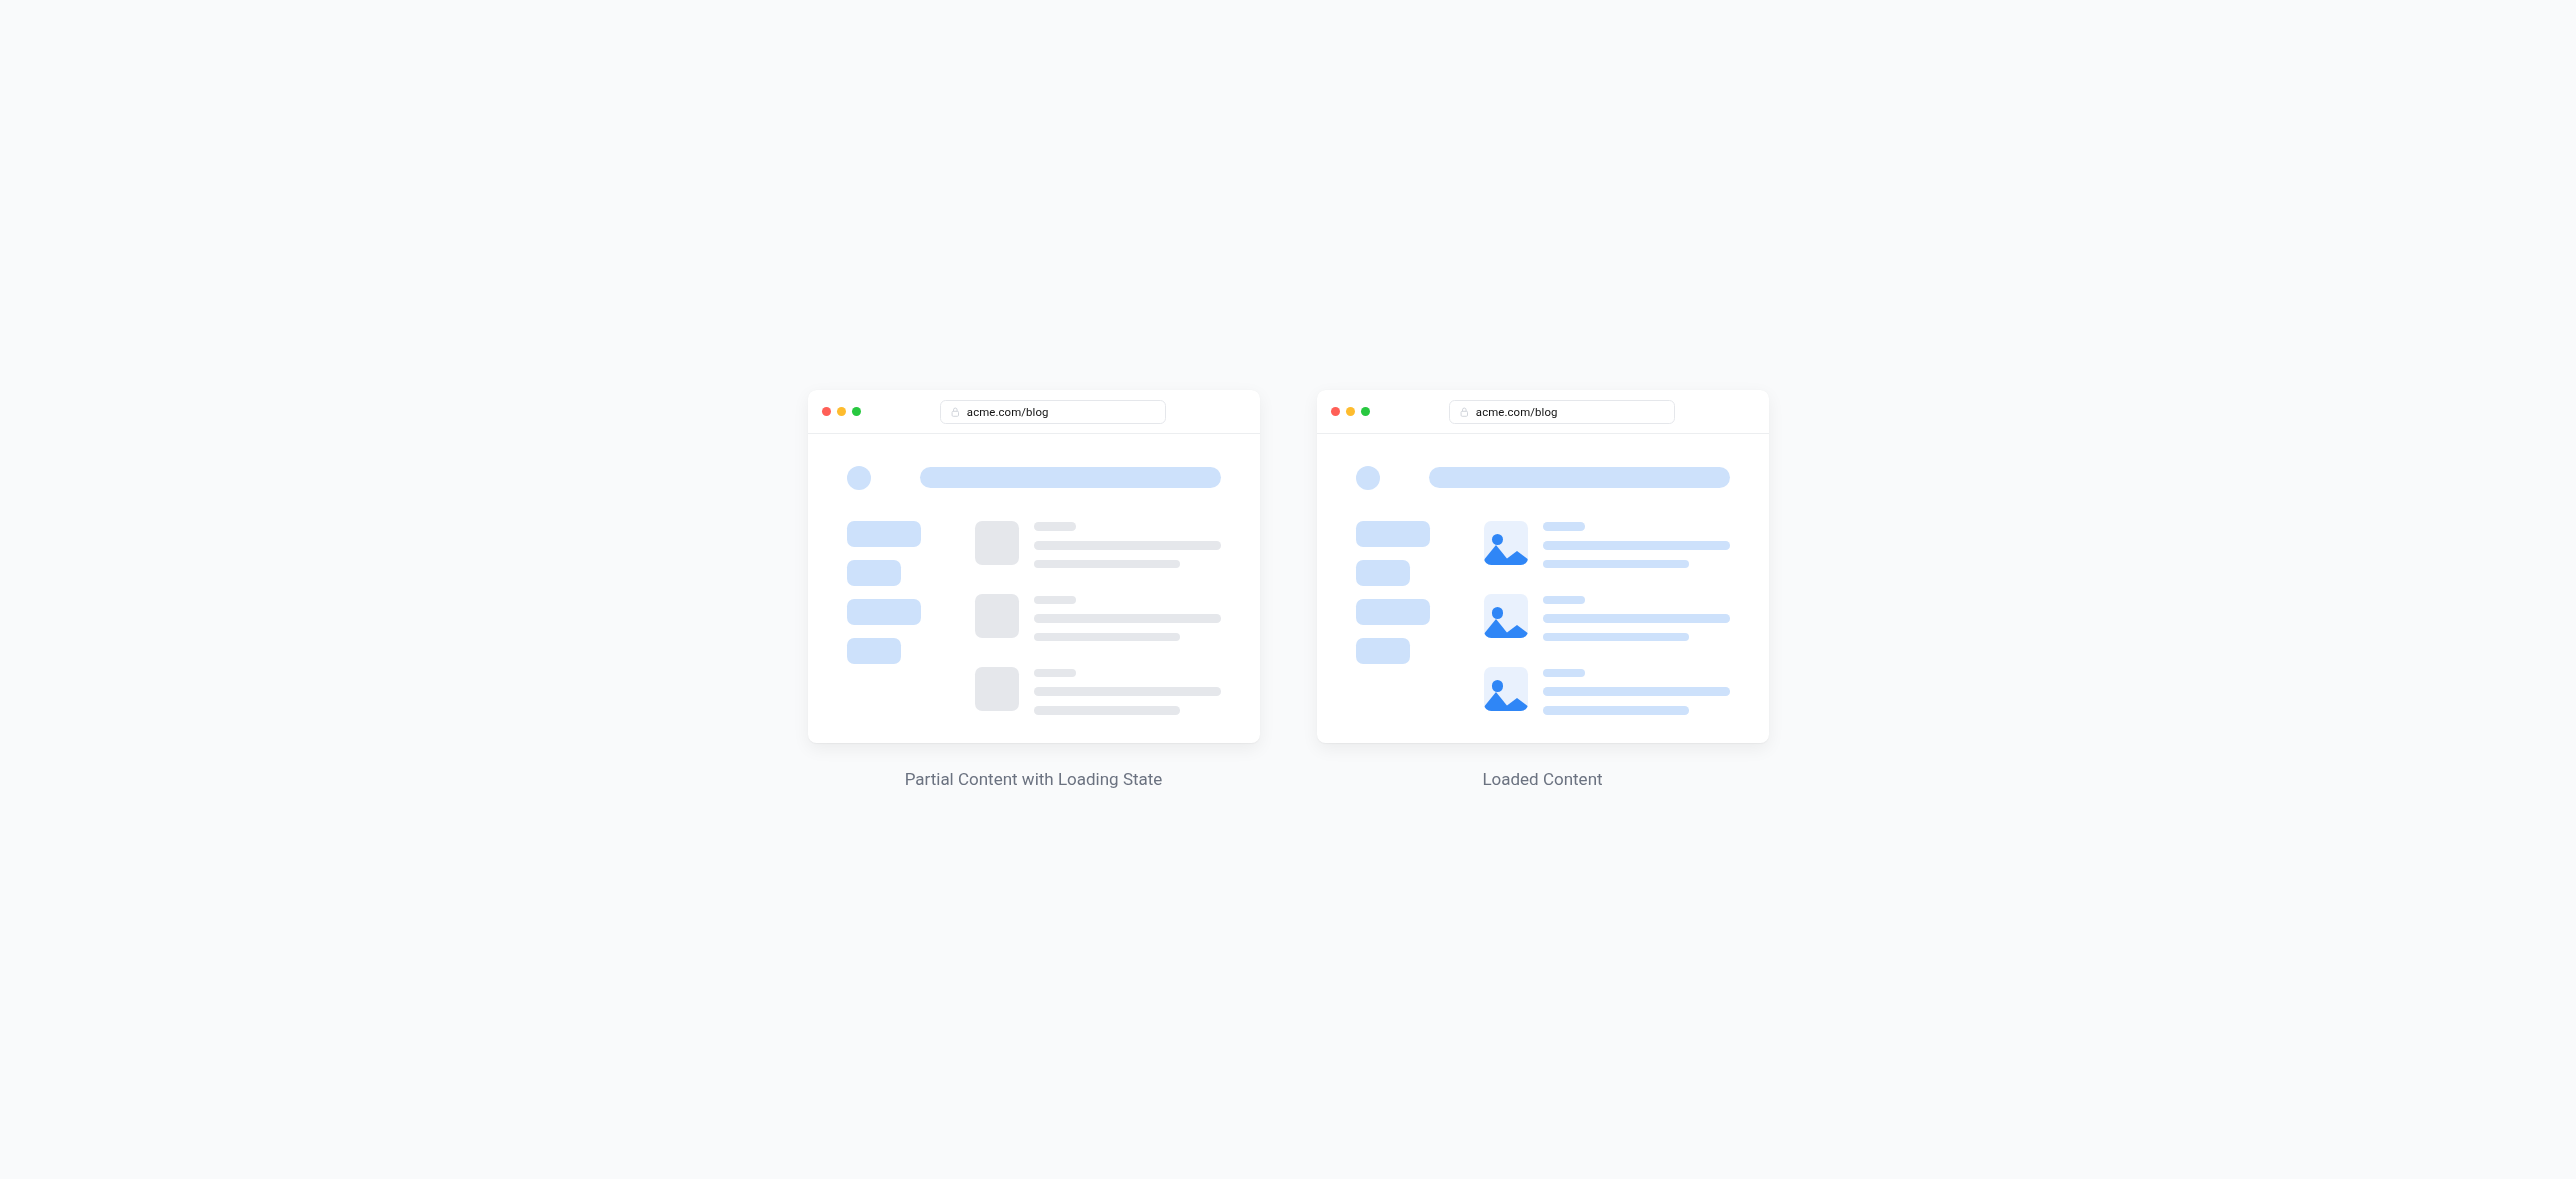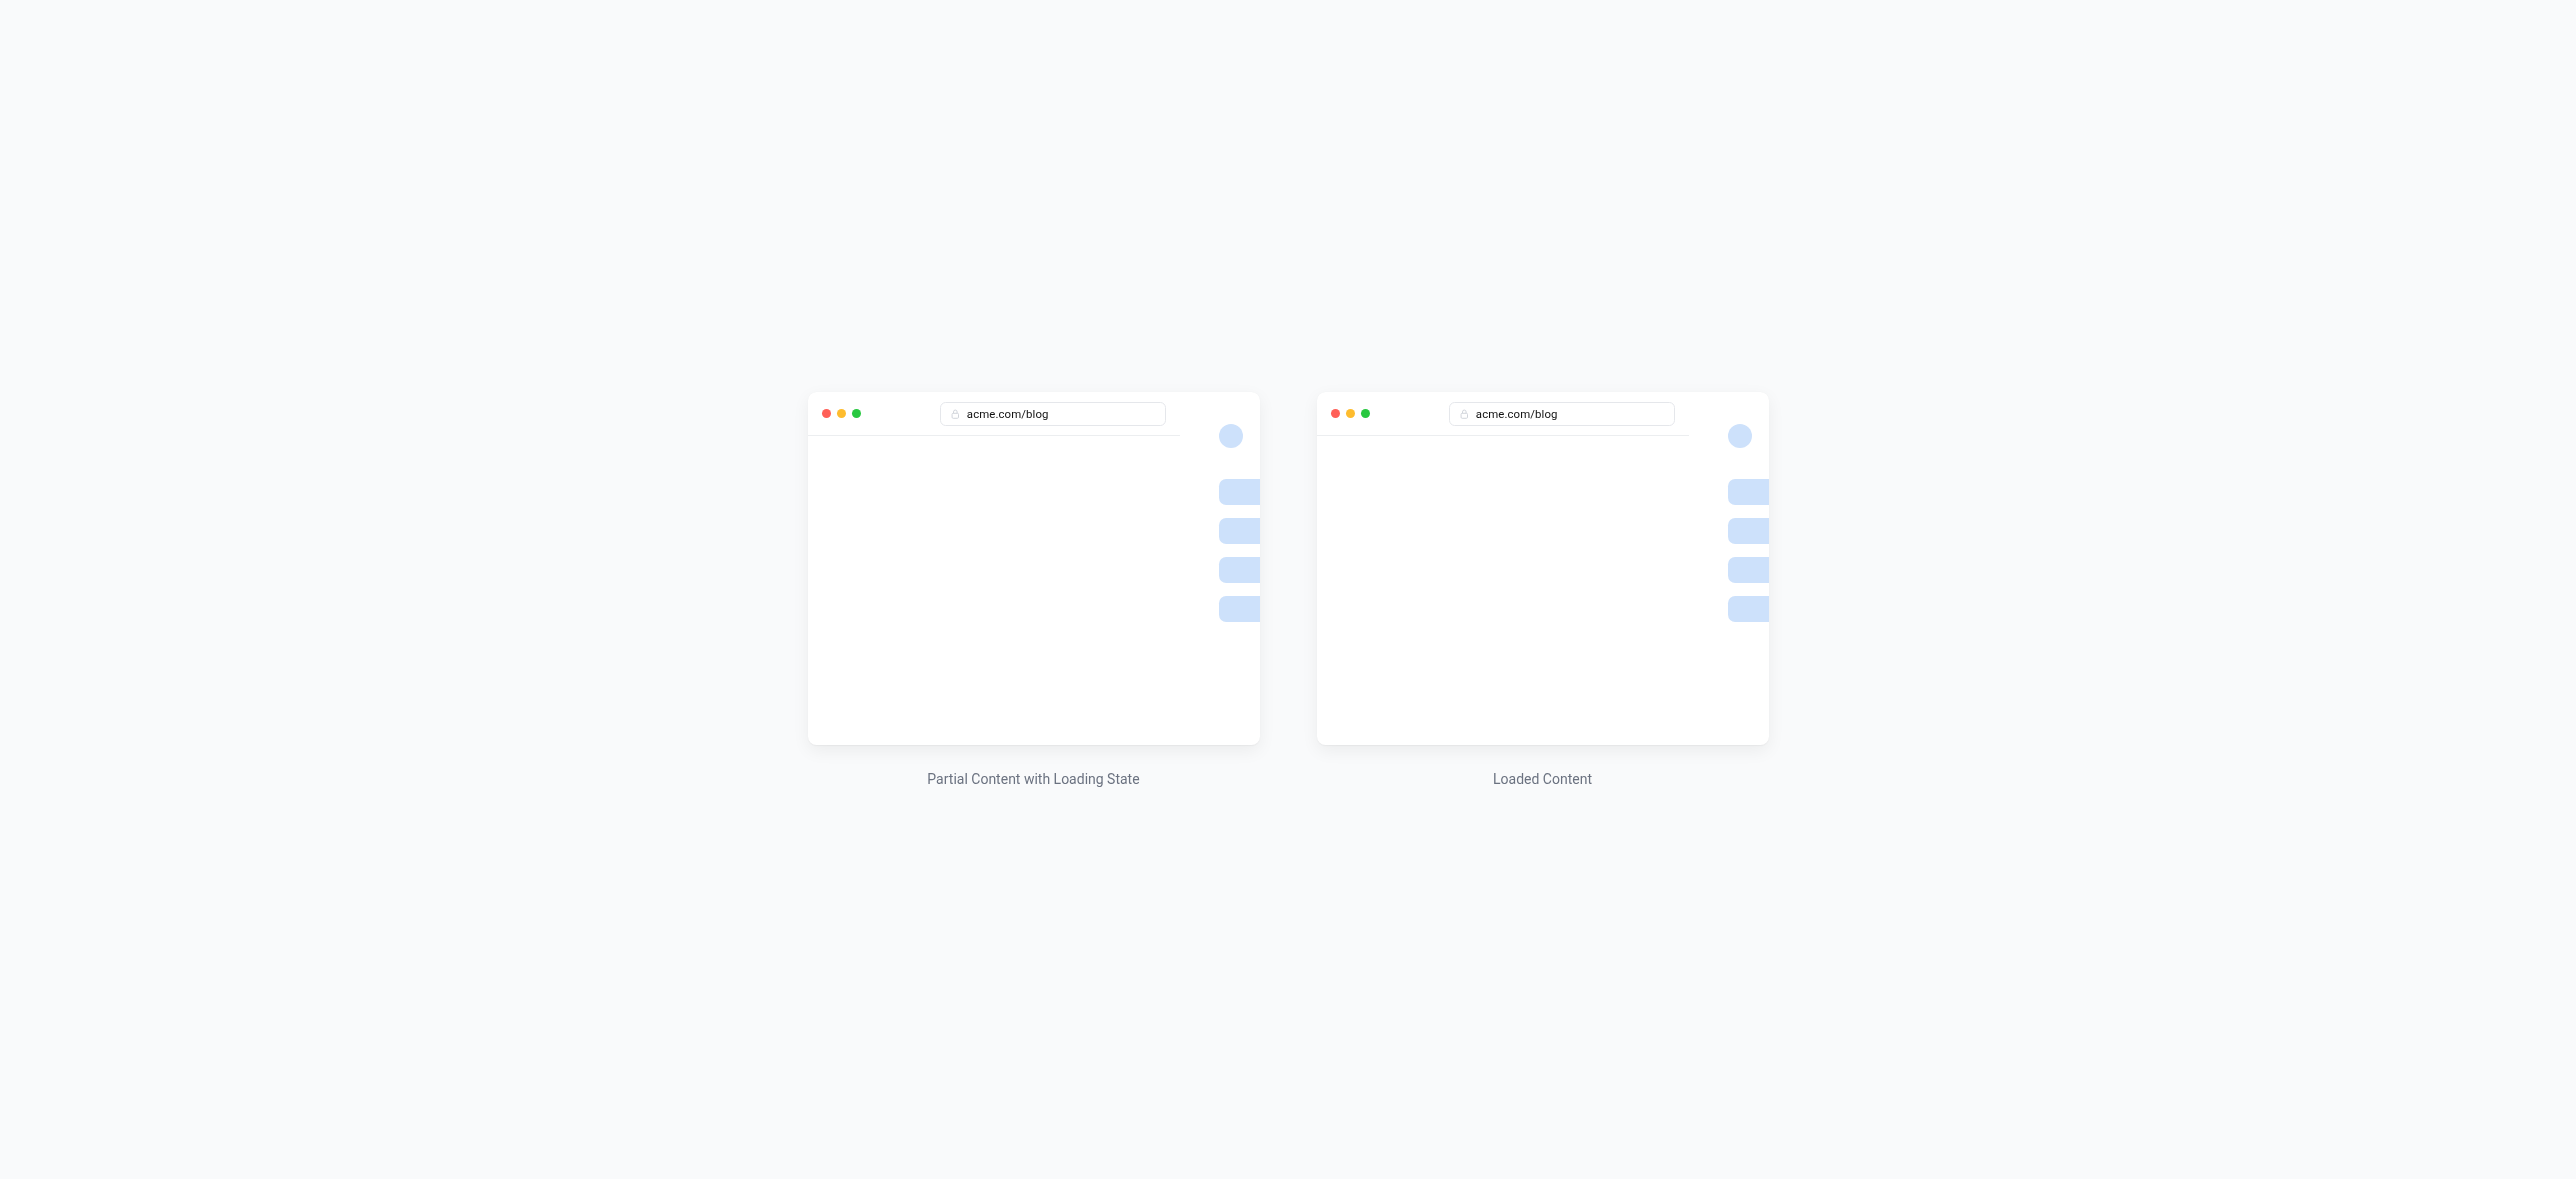--- a/index.html
+++ b/index.html
@@ -23,21 +23,21 @@
     gap: 26px;
   }
   .window {
     width: 452px;
     height: 353px;
     background: #ffffff;
     border-radius: 8.6px;
     box-shadow: 0 5.7px 17px rgba(0,0,0,0.06), 0 0.7px 1.4px rgba(0,0,0,0.04);
     overflow: hidden;
     display: flex;
-    flex-direction: row;
+    flex-direction: column;
   }
   .titlebar {
     height: 44px;
     border-bottom: 0.7px solid #eceef0;
     display: flex;
     align-items: center;
     padding: 0 14.3px;
     gap: 79px;
   }
   .traffic {
@@ -162,21 +162,21 @@
     padding-top: 1.4px;
   }
   .ln { height: 8.6px; border-radius: 4.3px; }
   .gray .ln { background: #e5e7eb; }
   .blue .ln { background: #cde1fb; }
   .ln.short  { width: 42px; }
   .ln.full   { width: 100%; }
   .ln.mid    { width: 78%; }
   .caption {
     color: #6b7280;
-    font-size: 14px;
+    font-size: 17px;
     text-align: center;
   }
 </style>
 </head>
 <body>
 
 <div class="canvas">
 
   <div class="panel">
     <div class="window">

